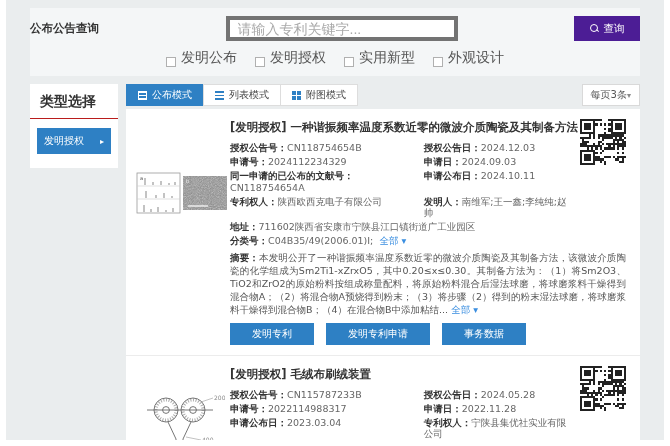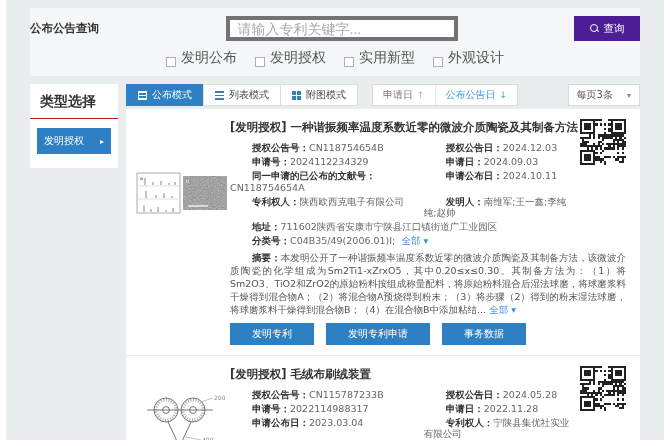--- a/index.html
+++ b/index.html
@@ -48,35 +48,35 @@
     background:repeating-linear-gradient(to bottom, currentColor 0 1.3px, transparent 1.3px 3px); }
   .mi-list { background:repeating-linear-gradient(to bottom, currentColor 0 1.6px, transparent 1.6px 3.6px); }
   .mi-grid { width:4px; height:4px; background:currentColor; box-shadow:5px 0 0 currentColor, 0 5px 0 currentColor, 5px 5px 0 currentColor; margin-right:5px; margin-bottom:5px; }
   .sort-group { display:flex; height:22px; border:1px solid #d9d9d9; background:#fff; margin-left:14px; }
   .sort-item { display:flex; align-items:center; gap:4px; padding:0 10px; font-size:10px; color:#777; cursor:pointer; }
   .sort-item + .sort-item { border-left:1px solid #e7e7e7; }
   .sort-item.active { color:#3a9ad9; }
   .sort-arrow { font-size:9px; color:#b5b5b5; }
   .sort-item.active .sort-arrow { color:#3a9ad9; }
   .page-size { margin-left:auto; height:22px; border:1px solid #d9d9d9; background:#fff;
-    display:flex; align-items:center; gap:14px; padding:0 8px; font-size:10px; color:#555; cursor:pointer; }
+    display:flex; align-items:center; padding:0 8px; font-size:10px; color:#555; cursor:pointer; }
   .chev { font-size:8px; color:#888; }
 
   
   .results { background:#fff; }
   .card { position:relative; padding:9px 14px 10px 8px; }
   .card + .card { border-top:1px solid #ececec; }
   .card-title { font-size:11.5px; font-weight:bold; color:#333; margin:2px 0 7px 96px; }
   .card-body { display:flex; }
   .thumb { width:96px; flex:none; display:flex; justify-content:center; }
   .info { flex:1; min-width:0; }
   .fields { display:grid; grid-template-columns:57% 43%; row-gap:2.5px; font-size:9.5px;
     line-height:11.5px; padding-right:56px; }
   .field.full { grid-column:1 / -1; }
-  .flabel { font-weight:bold; color:#333;margin-left:22px; }
+  .flabel { font-weight:bold; color:#333; }
   .fvalue { color:#666; }
   .link { color:#3a8ee0; cursor:pointer; }
   .abstract { font-size:9.5px; color:#555; line-height:13px; margin-top:4px; text-align:justify; }
   .abstract .flabel { color:#333; }
   .btn-row { margin-top:7px; display:flex; gap:12px; }
   .btn { background:#2e80c4; color:#fff; border:none; font-size:10px; padding:4px 22px;
     cursor:pointer; font-family:inherit; }
 
   .qr { position:absolute; top:10px; right:14px; width:46px; height:46px; background:#fff; }
   .qr-grid { display:grid; grid-template-columns:repeat(21,1fr); grid-template-rows:repeat(21,1fr);
@@ -137,30 +137,20 @@
           <span class="mi mi-pub"></span>
           <span>公布模式</span>
         </div>
         <div class="tab">
           <span class="mi mi-list"></span>
           <span>列表模式</span>
         </div>
         <div class="tab">
           <span class="mi mi-grid"></span>
           <span>附图模式</span>
-        </div>
-        <div class="sort-group">
-          <span class="sort-item">
-            <span>申请日</span>
-            <span class="sort-arrow">↑</span>
-          </span>
-          <span class="sort-item active">
-            <span>公布公告日</span>
-            <span class="sort-arrow">↓</span>
-          </span>
         </div>
         <div class="page-size">
           <span>每页3条</span>
           <span class="chev">▾</span>
         </div>
       </div>
 
       <div class="results">
 
         <div class="card">

